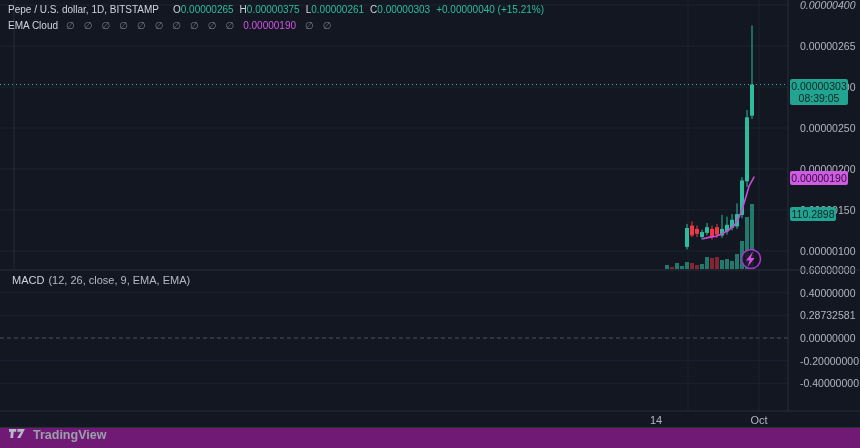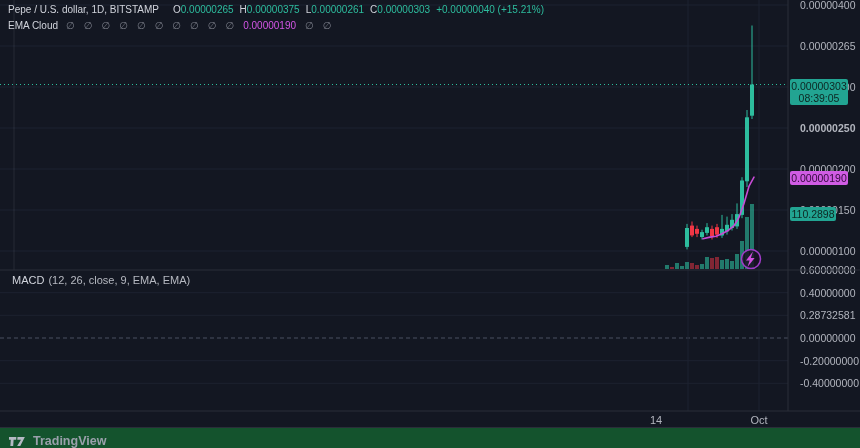--- a/index.html
+++ b/index.html
@@ -33,22 +33,22 @@
   .badge{ position:absolute; left:790px; width:58px; border-radius:2px;
     z-index:4; text-align:center; font-size:10.5px; }
   .badge-price{ top:79px; height:26px; padding-top:1px;
     background:#22a492; color:#0d2622; line-height:12px; }
   .badge-ema{ top:171px; height:14px; line-height:14px;
     background:#d05ce4; color:#330a3d; }
   .badge-vol{ top:207px; height:14px; line-height:14px; width:46px;
     background:#22a492; color:#0d2622; }
   
   .attribution{ position:absolute; left:0; top:427px; width:860px; height:21px;
-    border-top:1px solid #2a2e39; display:flex; align-items:flex-end;
-    padding-left:9px; z-index:5; background:#14532d;}
+    border-top:1px solid #2a2e39; display:flex; align-items:flex-start;
+    padding-left:9px; z-index:5; background:#701a75;}
   .tv-name{ color:#9aa0ab; font-size:12.5px; font-weight:bold; margin-left:7px; }
   #chart-svg{ position:absolute; left:0; top:0; z-index:1; }
   .axis-area{ position:absolute; z-index:0; }
 </style>
 </head>
 <body>
 
 <div id="app">
 
   <svg id="chart-svg" width="860" height="448">
@@ -129,24 +129,24 @@
     <div class="lg-row">
       <span class="lg-lbl">EMA Cloud</span><span id="ema-nulls-1"><span class="lg-null">∅</span><span class="lg-null">∅</span><span class="lg-null">∅</span><span class="lg-null">∅</span><span class="lg-null">∅</span><span class="lg-null">∅</span><span class="lg-null">∅</span><span class="lg-null">∅</span><span class="lg-null">∅</span><span class="lg-null">∅</span></span><span class="lg-ema-v">0.00000190</span><span id="ema-nulls-2"><span class="lg-null">∅</span><span class="lg-null">∅</span></span>
     </div>
   </div>
 
   <div class="macd-legend">
     <span>MACD</span><span class="macd-params">(12, 26, close, 9, EMA, EMA)</span>
   </div>
 
   <div id="price-axis" class="axis-area">
-      <div class="tick" style="top: -1px;">0.00000400</div>
+      <div class="tick" style="top: -1px; font-style: italic;">0.00000400</div>
       <div class="tick" style="top: 40px;">0.00000265</div>
       <div class="tick" style="top: 81px;">0.00000300</div>
-      <div class="tick" style="top: 122px; font-weight: bold;">0.00000250</div>
+      <div class="tick" style="top: 122px;">0.00000250</div>
       <div class="tick" style="top: 163px;">0.00000200</div>
       <div class="tick" style="top: 204px;">0.00000150</div>
       <div class="tick" style="top: 245px;">0.00000100</div>
     </div>
   <div id="macd-axis" class="axis-area">
       <div class="tick" style="top: 264px;">0.60000000</div>
       <div class="tick" style="top: 287px;">0.40000000</div>
       <div class="tick" style="top: 309px;">0.28732581</div>
       <div class="tick" style="top: 332px;">0.00000000</div>
       <div class="tick" style="top: 355px;">-0.20000000</div>

